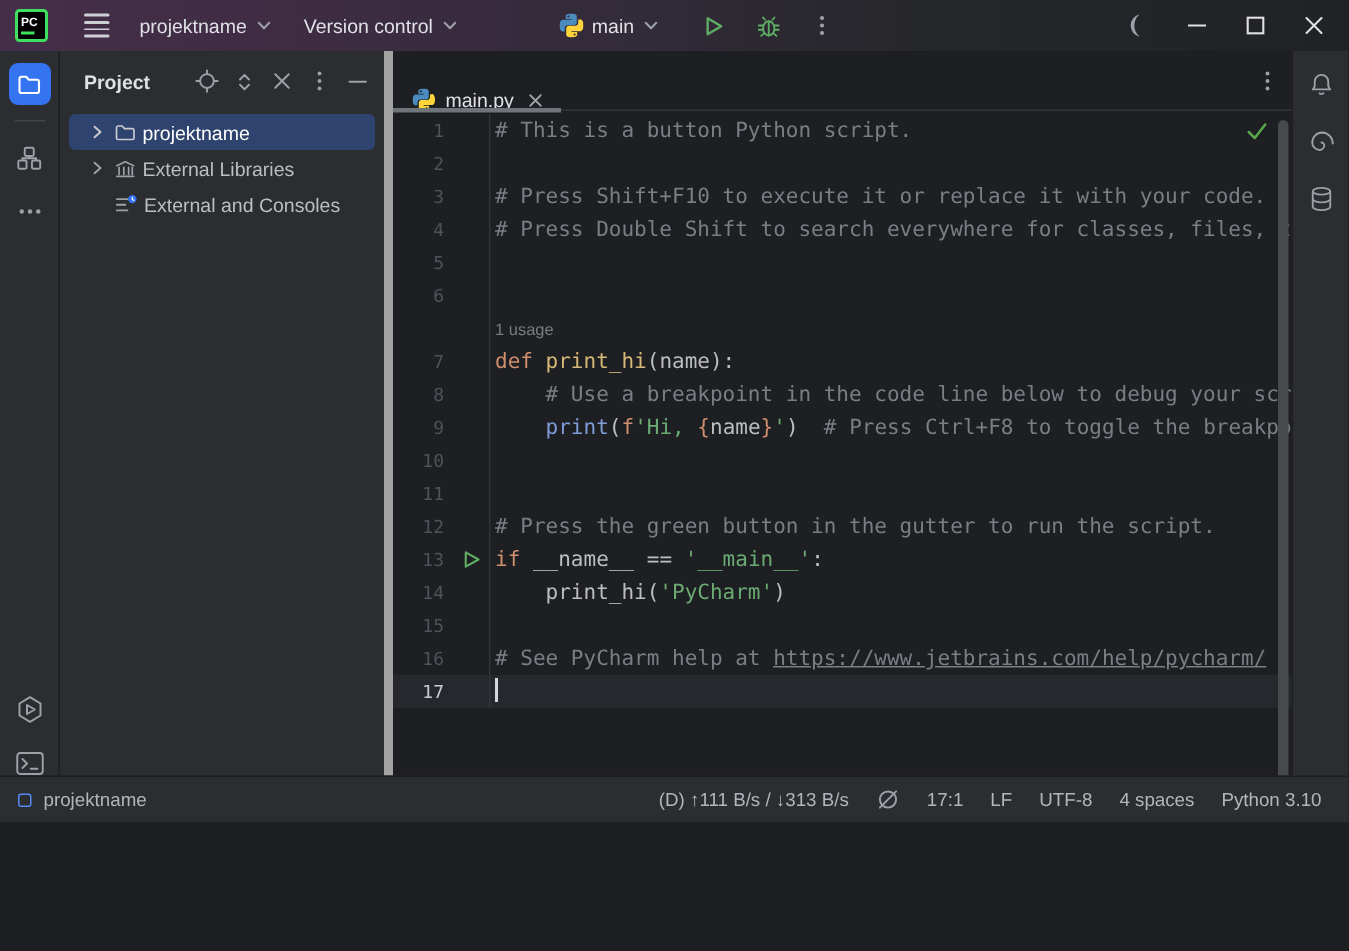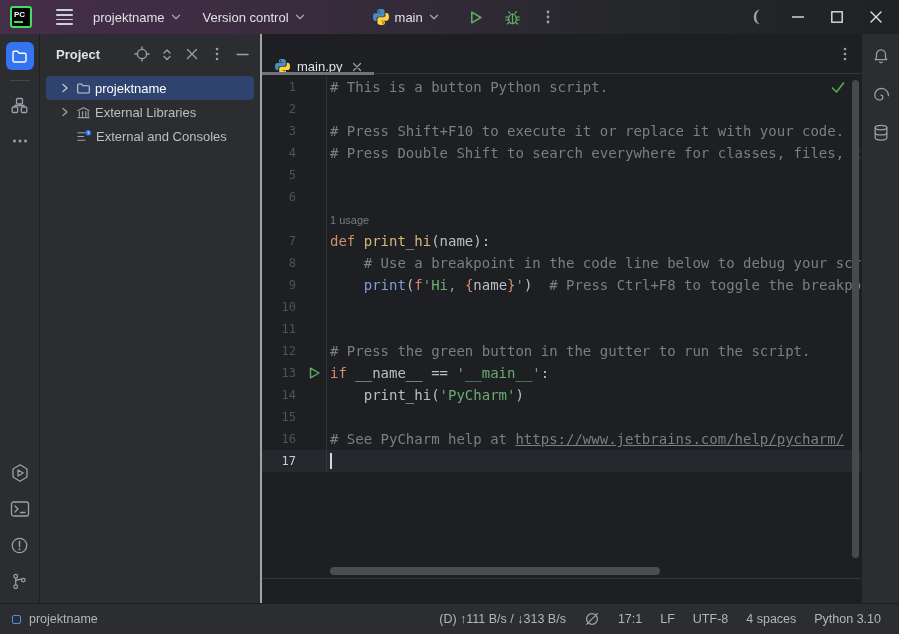--- a/index.html
+++ b/index.html
@@ -1,18 +1,18 @@
 <!DOCTYPE html>
 <html><head>
 <meta charset="utf-8">
 <style>
   * { margin:0; padding:0; box-sizing:border-box; }
   html,body { background:#1E1F22; }
   #app {
-    position:relative; width:899px; height:634px; overflow:hidden;
+    position:relative; width:899px; height:548px; overflow:hidden;
     font-family:"Liberation Sans","DejaVu Sans",sans-serif;
     color:#DFE1E5; font-size:13px; user-select:none;
   }
   svg { display:block; }
 
   
   .titlebar {
     position:absolute; top:0; left:0; width:899px; height:34px;
     background:linear-gradient(90deg,#452E49 0%,#3E2C43 22%,#332B39 45%,#26272B 68%,#212226 100%);
     display:flex; align-items:center; padding-left:10px;
@@ -40,21 +40,21 @@
   .stripe-btn.active { background:#3574F0; color:#FFFFFF; }
   .stripe-sep { width:20px; height:1px; background:#43454A; margin:2px 0 10px 0; }
   .lstripe .bottom { position:absolute; bottom:8px; left:0; width:100%; display:flex; flex-direction:column; align-items:center; }
 
   .rstripe {
     width:38px; background:#2B2D30; border-left:1px solid #1E1F22;
     display:flex; flex-direction:column; align-items:center; padding-top:12px; gap:16px;
   }
 
   
-  .ppanel { width:222px; background:#2B2D30; border-right:2px solid #a3a3a3; display:flex; flex-direction:column; }
+  .ppanel { width:222px; background:#2B2D30; border-right:6px solid #a3a3a3; display:flex; flex-direction:column; }
   .phead { height:40px; display:flex; align-items:center; padding:0 10px 0 16px; }
   .phead .ptitle { font-weight:bold; font-size:13px; color:#DFE1E5; }
   .phead .picons { margin-left:auto; display:flex; align-items:center; gap:9px; color:#9DA0A8; }
   .picon { width:16px; height:16px; display:flex; align-items:center; justify-content:center; cursor:pointer; }
   .tree { padding:2px 6px; }
   .trow { height:24px; display:flex; align-items:center; gap:4px; padding-left:12px; border-radius:4px; cursor:pointer; color:#BCBEC4; }
   .trow.sel { background:#2E436E; color:#FFFFFF; }
   .trow .spacer { width:14px; flex:0 0 14px; }
   .trow .lbl { white-space:nowrap; }
 

